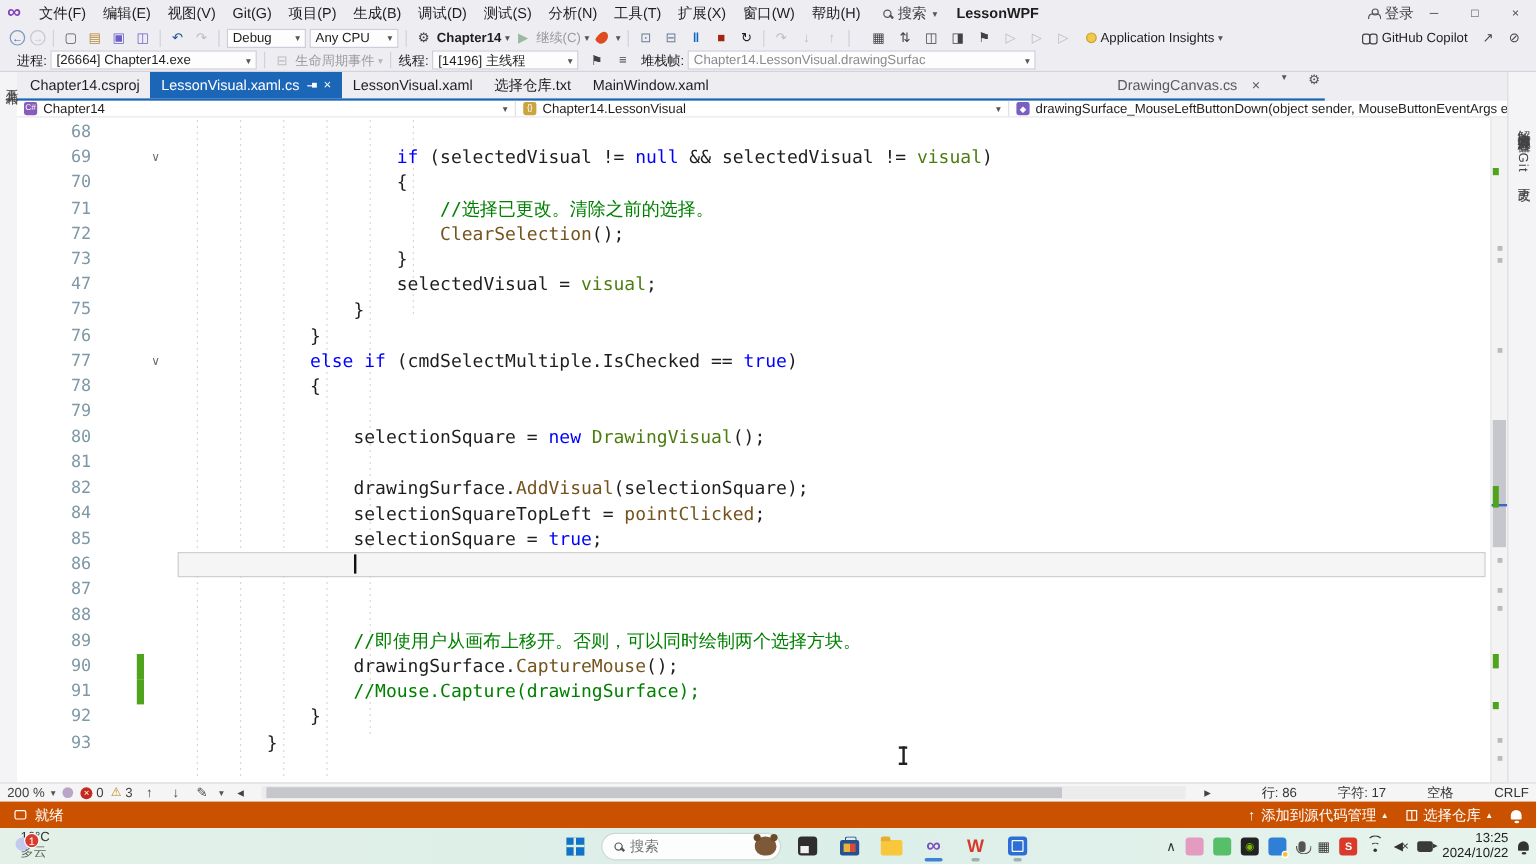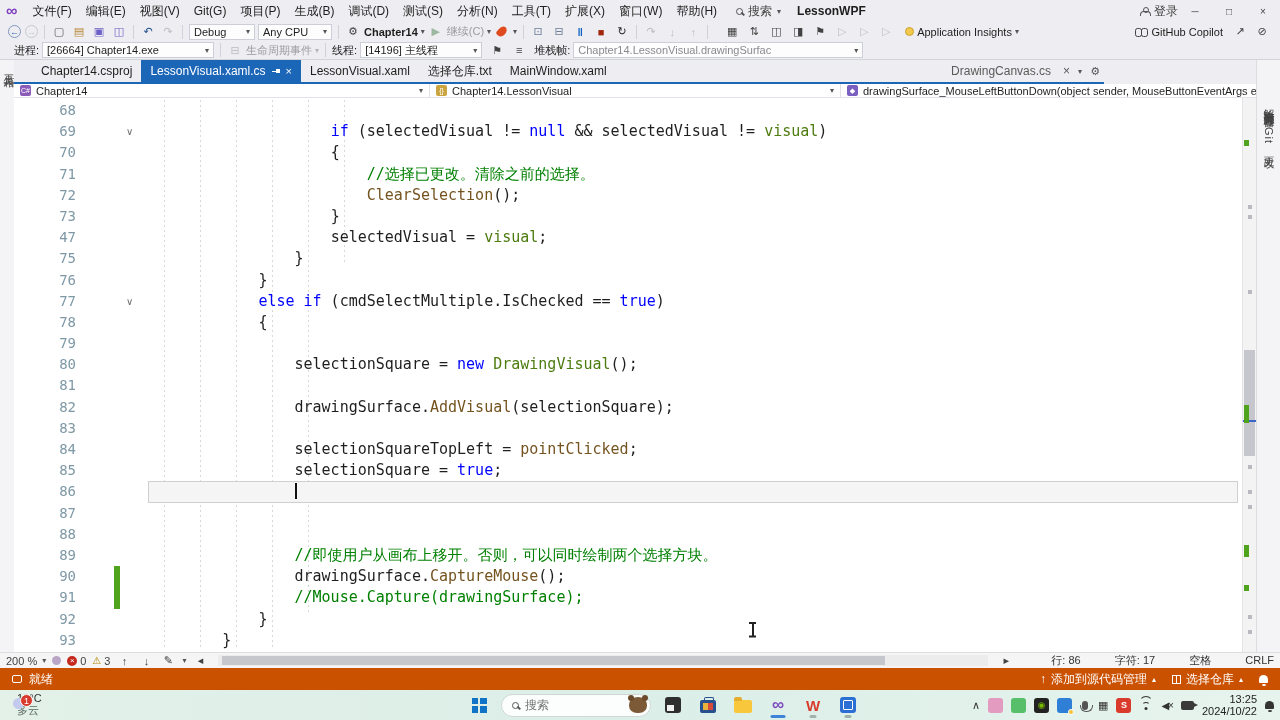--- a/index.html
+++ b/index.html
@@ -35,28 +35,28 @@
   .caret-down{font-size:8px;color:#555}
   .flame{width:8px;height:11px;background:#e04a1f;border-radius:50% 50% 50% 2px;transform:rotate(40deg);display:inline-block}
   .bulb{width:9px;height:9px;border-radius:50%;background:#f2c94c;border:1px solid #caa22e;display:inline-block}
   .label11{font-size:11px;color:#1e1e1e;white-space:nowrap}
   .label11.gray{color:#9a9aa0}
   .copilot-eyes{width:13px;height:8px;position:relative;display:inline-block}
   .copilot-eyes::before,.copilot-eyes::after{content:"";position:absolute;top:0;width:5px;height:7px;border:1.3px solid #424242;border-radius:2.5px}
   .copilot-eyes::before{left:0}.copilot-eyes::after{right:0}
 
   
-  #tabrow{position:absolute;left:0;top:60px;width:1104px;height:24px;background:#eeeef2;border-bottom:2px solid #1c66b8;display:flex;align-items:flex-end;padding-left:32px}
+  #tabrow{position:absolute;left:0;top:60px;width:1104px;height:24px;background:#eeeef2;border-bottom:2px solid #1c66b8;display:flex;align-items:flex-end;padding-left:16px}
   .tab{height:22px;display:flex;align-items:center;gap:6px;padding:0 9px;font-size:12px;color:#1e1e1e;white-space:nowrap}
   .tab.active{background:#1c66b8;color:#fff}
   .tab .pin{width:8px;height:4px;position:relative;display:inline-block}
   .tab .pin::before{content:"";position:absolute;right:0;top:0;width:4px;height:4px;background:#fff}
   .tab .pin::after{content:"";position:absolute;left:0;top:1.5px;width:4px;height:1px;background:#fff}
   .tab .close{font-size:11px}
-  .tabrow-right{margin-left:auto;display:flex;align-items:center;height:22px;gap:8px;padding-right:4px;color:#5a5a5a}
+  .tabrow-right{margin-left:auto;display:flex;height:22px;gap:18px;padding-right:4px;color:#5a5a5a}
   .ghost-tab{display:flex;align-items:center;gap:6px;font-size:12px;color:#5a5a5a}
   .ghost-tab .pin::before,.ghost-tab .pin::after{background:#777}
 
   
   #breadcrumb{position:absolute;left:0;top:84px;width:1280px;height:14px;background:#fff;border-bottom:1px solid #e3e3e9;display:flex;font-size:11px;color:#1e1e1e;padding-left:14px}
   .bc-seg{display:flex;align-items:center;gap:5px;padding:0 6px;border-right:1px solid #e0e0e6;height:100%;white-space:nowrap;overflow:hidden}
   .bc-seg .caret-down{margin-left:auto}
   .bc-icon{width:11px;height:11px;display:inline-flex;align-items:center;justify-content:center;font-size:7px;color:#fff;border-radius:2px;flex:none}
   .bc-proj{background:#8a5cb8}
   .bc-class{background:#caa53f}
@@ -430,25 +430,20 @@
           <span class="ln">81</span>
           <span class="mg"></span>
           <span class="code"></span>
         </div>
         <div class="cl">
           <span class="ln">82</span>
           <span class="mg"></span>
           <span class="code">                <span class="p">drawingSurface.</span><span class="m">AddVisual</span><span class="p">(selectionSquare);</span></span>
         </div>
         <div class="cl">
-          <span class="ln">83</span>
-          <span class="mg"></span>
-          <span class="code"></span>
-        </div>
-        <div class="cl">
           <span class="ln">84</span>
           <span class="mg"></span>
           <span class="code">                <span class="p">selectionSquareTopLeft = </span><span class="m">pointClicked</span><span class="p">;</span></span>
         </div>
         <div class="cl">
           <span class="ln">85</span>
           <span class="mg"></span>
           <span class="code">                <span class="p">selectionSquare = </span><span class="k">true</span><span class="p">;</span></span>
         </div>
         <div class="cl cur">

